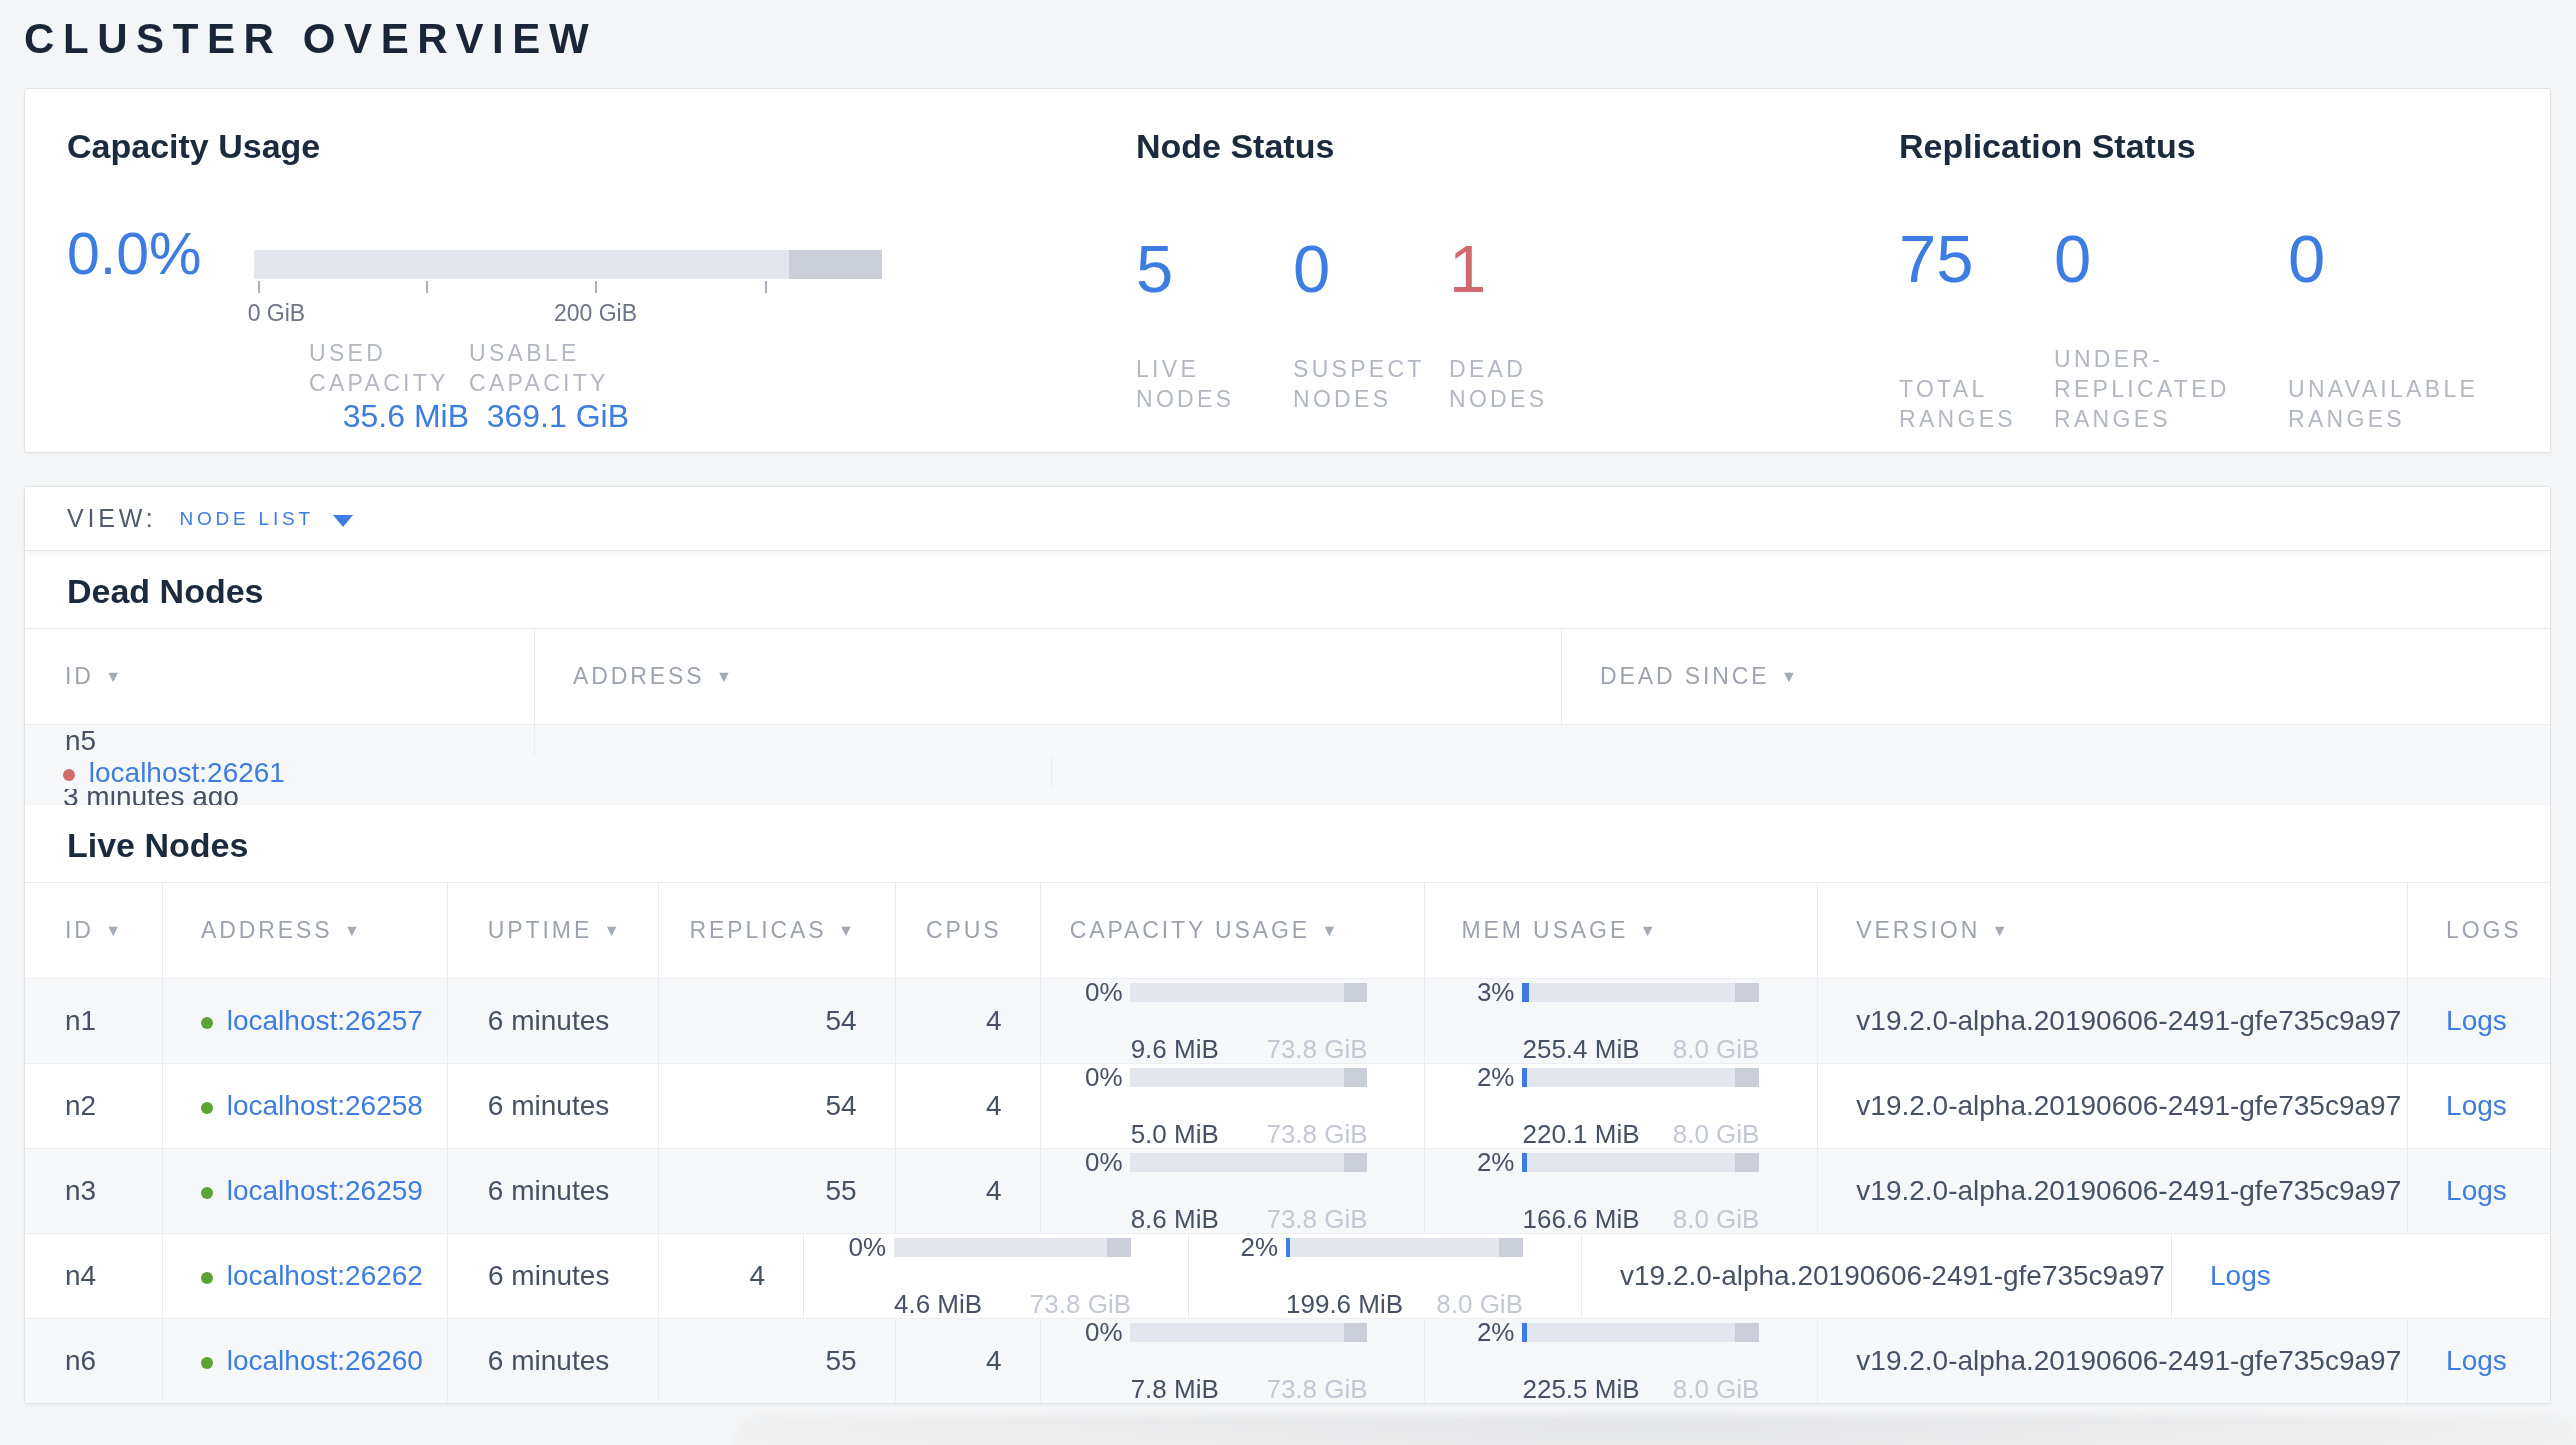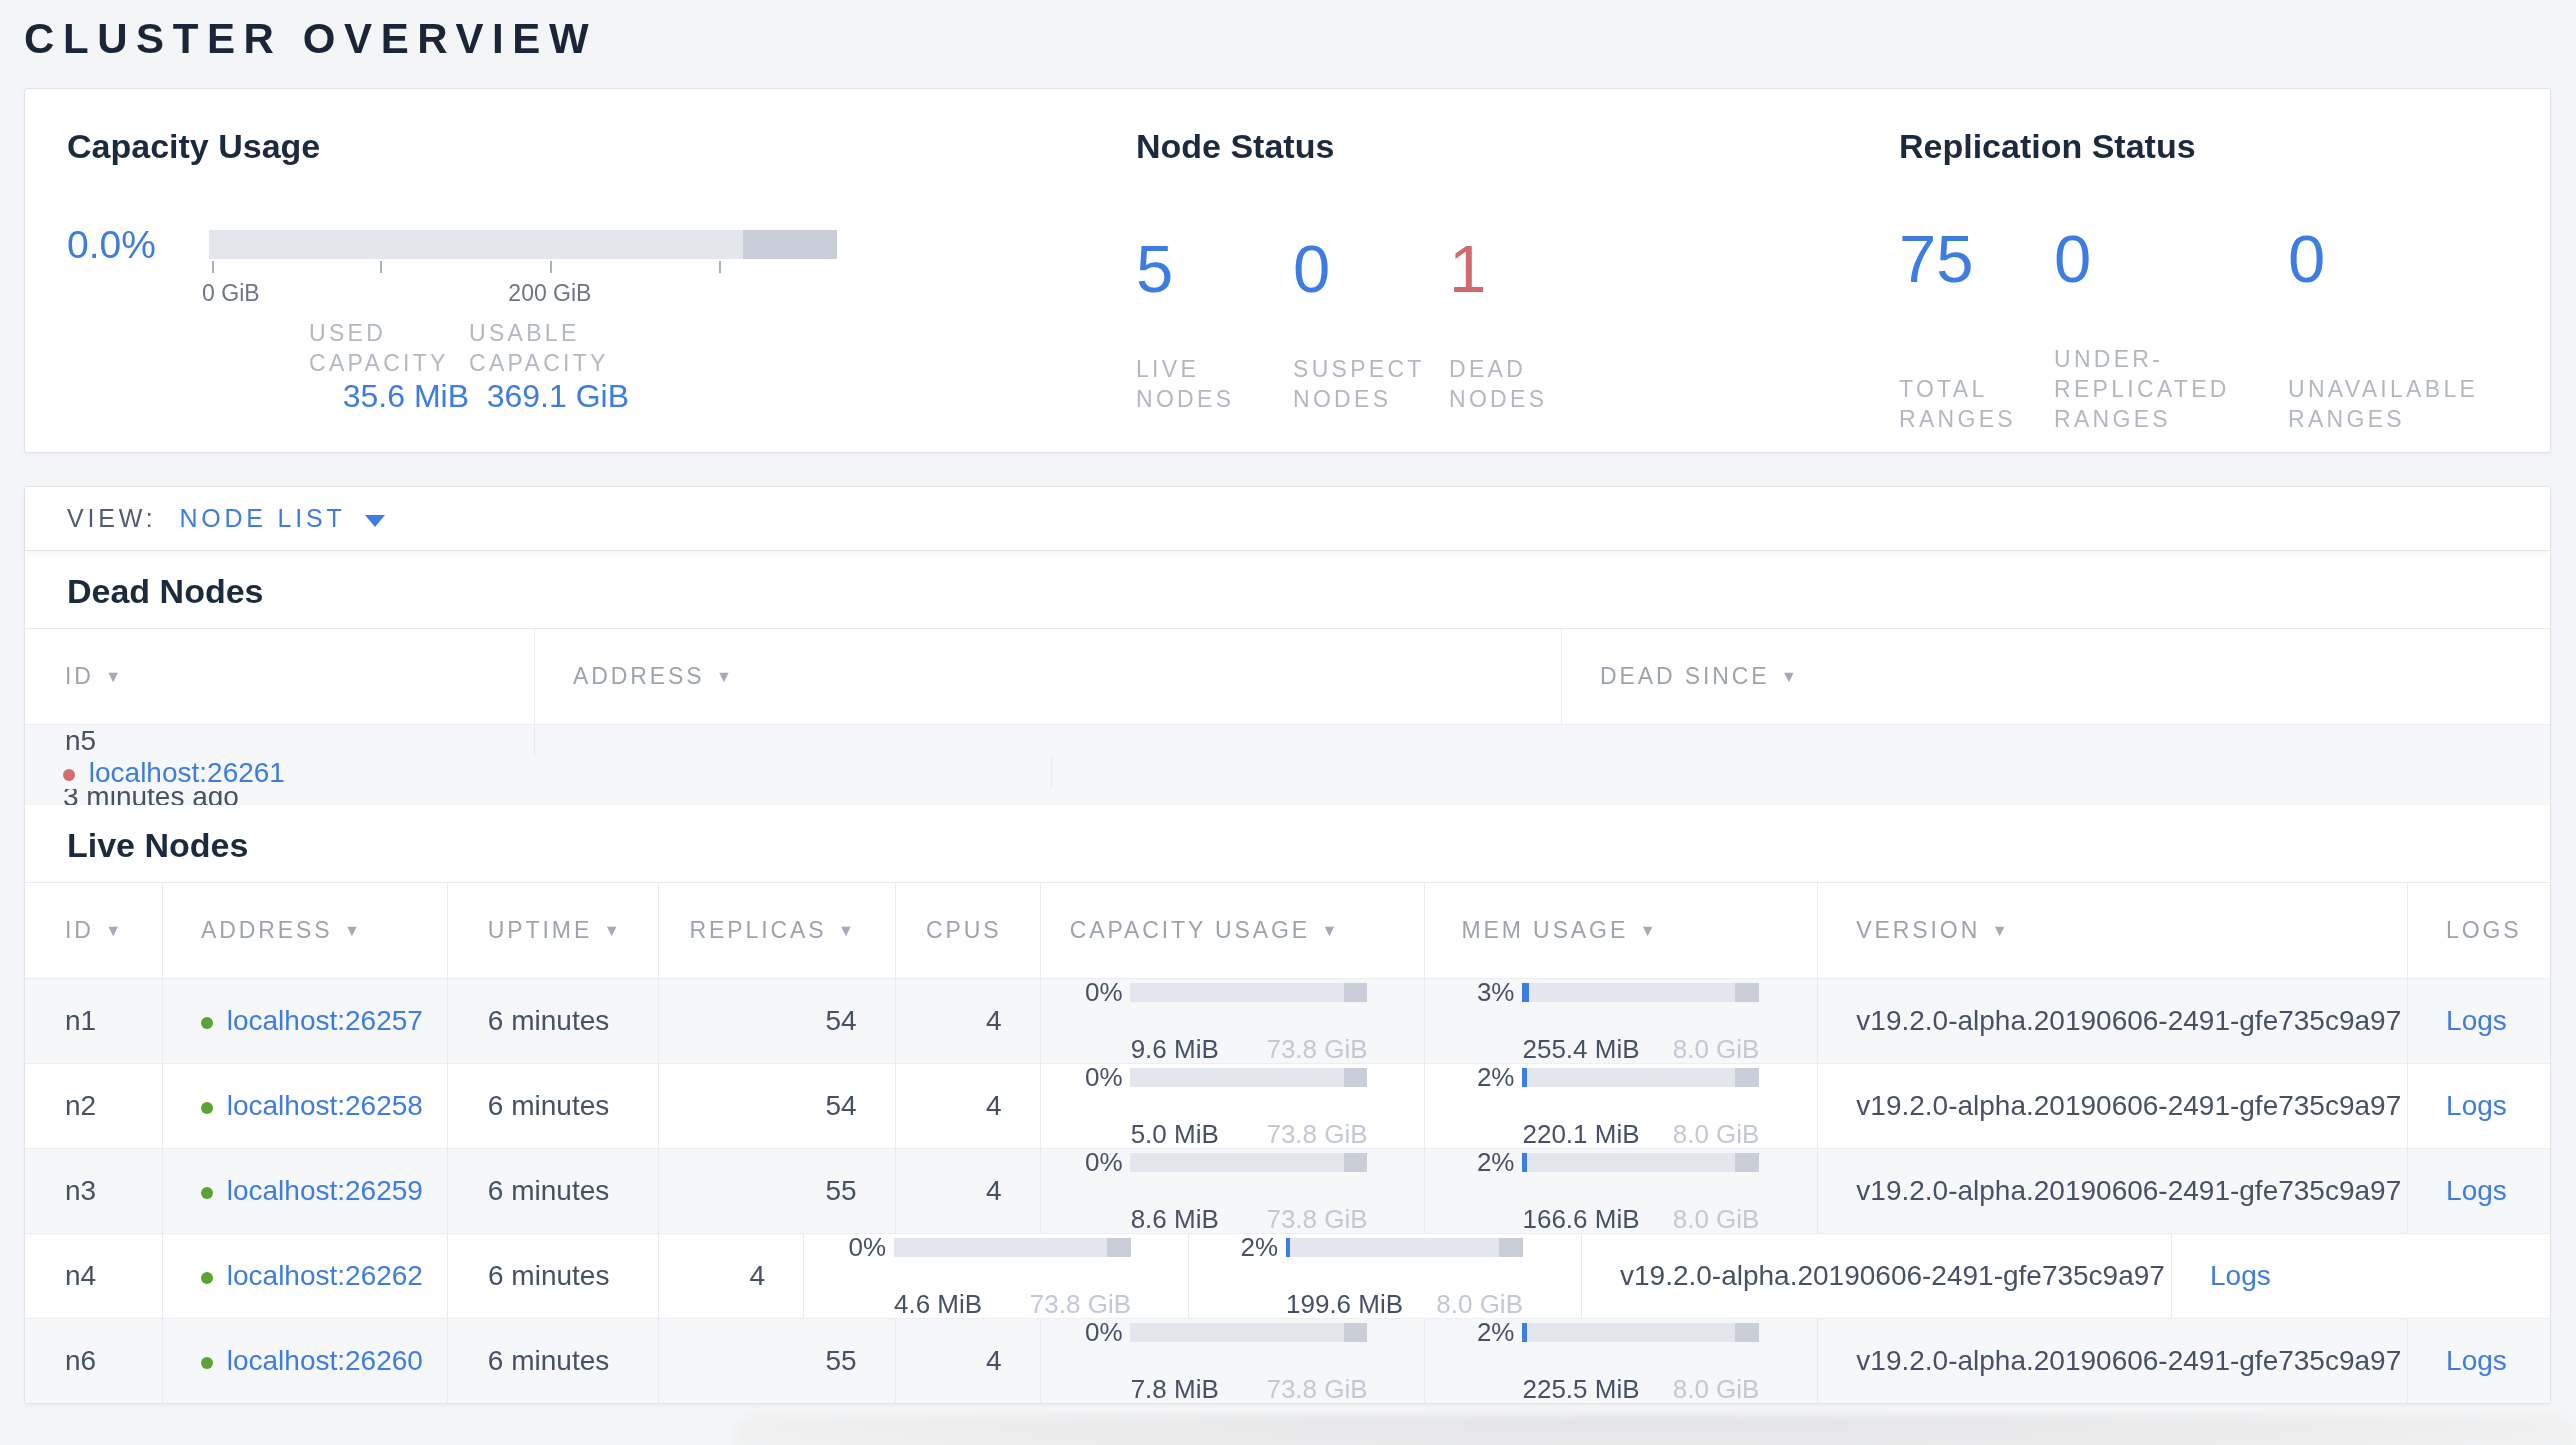--- a/index.html
+++ b/index.html
@@ -38,21 +38,21 @@
   .big-num.danger { color:#d2696f; }
   .stat-col-1 { width:157px; } .stat-col-2 { width:156px; } .stat-col-3 { width:157px; }
   .rep-col-1 { width:155px; } .rep-col-2 { width:234px; } .rep-col-3 { width:220px; }
 
   .caption {
     font-size:23px; letter-spacing:3.3px; color:#b2b7c1;
     line-height:30px; text-transform:uppercase;
   }
 
   
-  .gauge-pct { font-size:39px; font-weight:500; color:#3d7ce0; line-height:1; margin-bottom:1.9px; }
+  .gauge-pct { font-size:59px; font-weight:500; color:#3d7ce0; line-height:1; margin-bottom:1.9px; }
   .gauge { position:relative; width:628px; height:29px; margin-left:53px; margin-bottom:7.6px; }
   .gauge-track { position:absolute; inset:0; background:#e4e6ed; }
   .gauge-dark  { position:absolute; top:0; bottom:0; left:85.1%; right:0; background:#c9ced8; }
   .gauge-axis  { position:absolute; top:31px; left:0; right:0; height:50px; }
   .tick { position:absolute; top:0; width:1.9px; height:12.4px; background:#aab0bc; }
   .tick-label {
     position:absolute; top:19px; transform:translateX(-50%);
     font-size:23px; color:#6b7488; white-space:nowrap;
   }
   .cap-stats { display:flex; }
@@ -66,21 +66,21 @@
     border:1px solid #e1e3e8; border-radius:2.9px;
     box-shadow:0 1.9px 3.8px rgba(40,50,70,0.04); }
   .view-bar {
     height:64px; display:flex; align-items:center; padding-left:42px;
     border-bottom:1px solid #e2e4e9;
     box-shadow:0 3.8px 5.7px -1.9px rgba(40,50,70,0.07);
     position:relative; z-index:2; background:#fff;
   }
   .view-label { font-size:25px; letter-spacing:3.8px; color:#525c70; font-weight:500; }
   .view-select { display:flex; align-items:center; margin-left:23px; cursor:pointer; }
-  .view-value { font-size:25px; letter-spacing:3.8px; color:#3d7ce0; font-weight:500; }
+  .view-value { font-size:19px; letter-spacing:3.8px; color:#3d7ce0; font-weight:500; }
   .dropdown-tri {
     width:0; height:0; margin-left:19px; margin-top:3.8px;
     border-left:10.5px solid transparent; border-right:10.5px solid transparent;
     border-top:12.4px solid #3d7ce0;
   }
 
   .section-heading { font-size:34px; font-weight:600; color:#1b2a3c; margin:21px 0 17px 42px; }
 
   
   .tbl { width:100%; border-top:1px solid #e7e9ee; }

